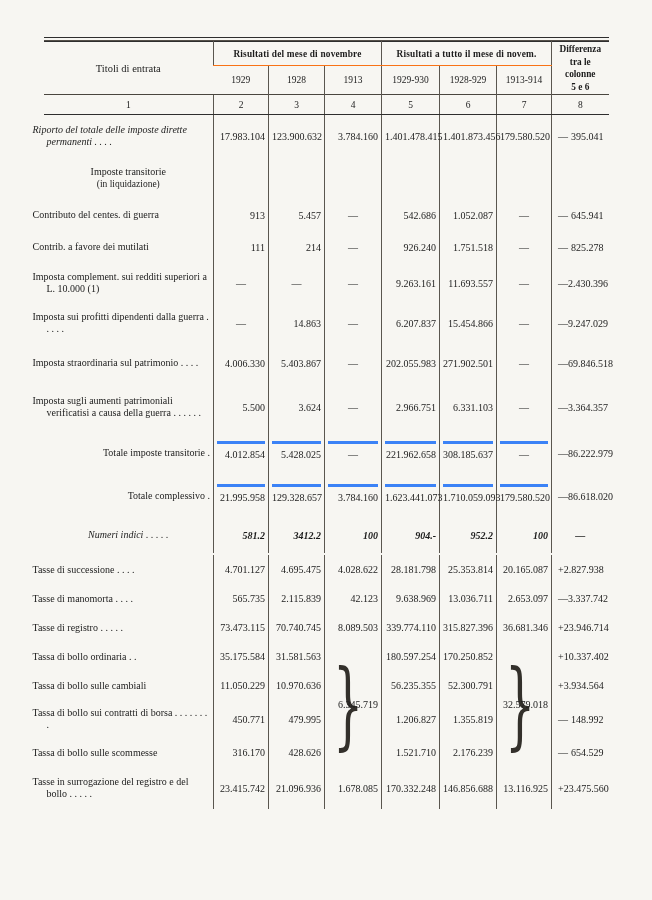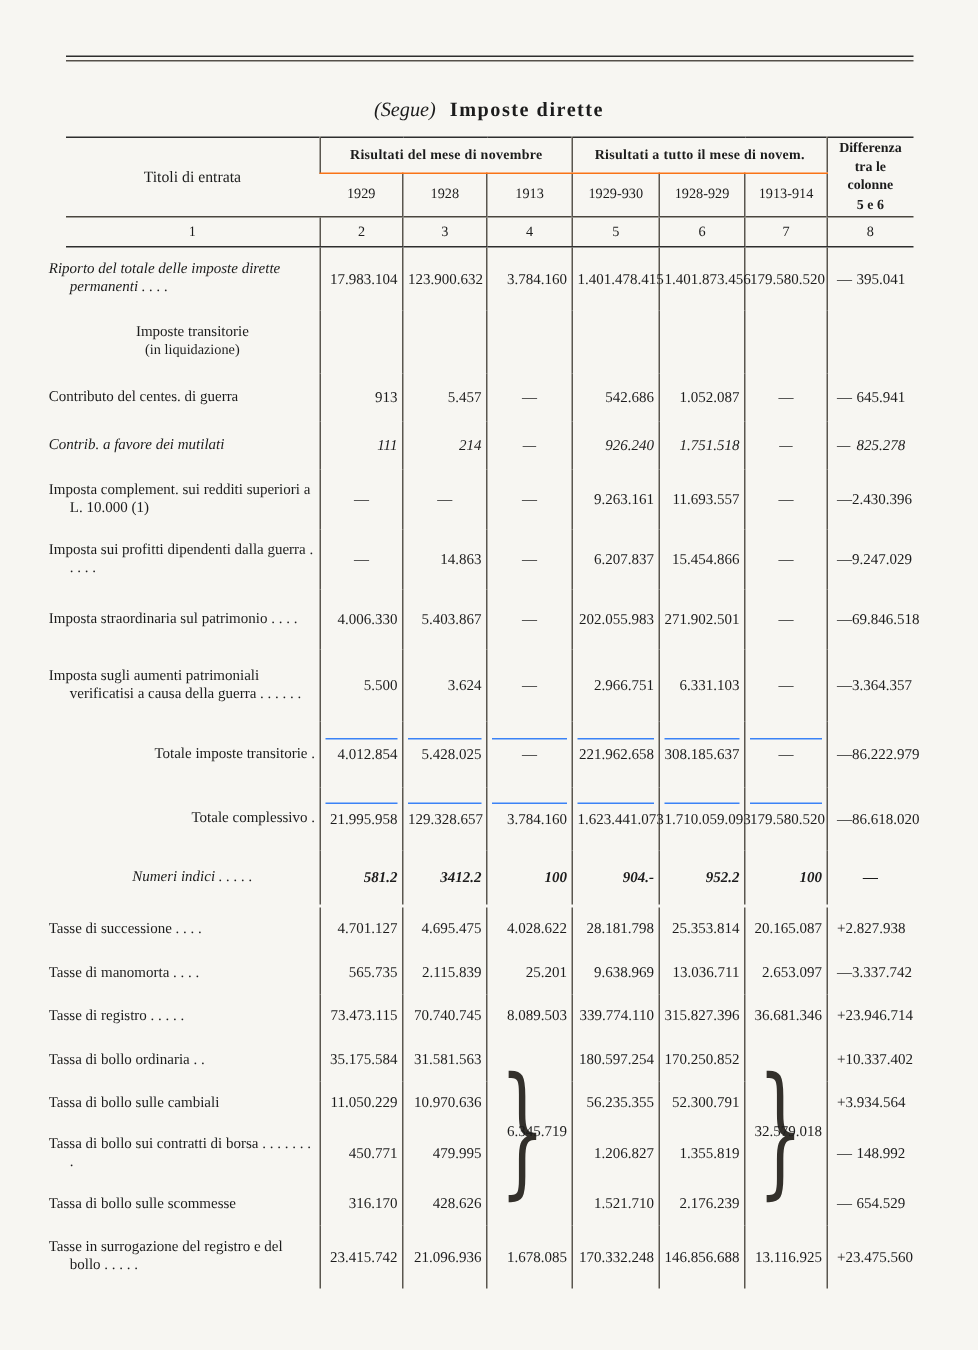--- a/index.html
+++ b/index.html
@@ -46,33 +46,33 @@
   td.lbl{font-size:10px;line-height:1.2;text-align:left;padding-left:22px;text-indent:-14px;padding-right:4px;}
   td.lbl.italic{font-style:italic;}
   td.lbl.right{text-align:right;text-indent:0;padding-right:8px;padding-left:4px;}
   td.lbl.indici{font-style:italic;text-align:center;text-indent:0;padding-right:8px;}
   td.lbl-sub{text-align:center;line-height:1.25;text-indent:0;}
   td.lbl-sub .s1{font-weight:normal;font-size:10px;}
   td.lbl-sub .s2{font-size:9.5px;}
   td.num{text-align:right;padding-right:4px;white-space:nowrap;}
   td.num.dash{text-align:center;padding-right:0;}
   td.num .in{display:block;}
-  td.num.sumrule .in{border-top:1px solid #3b82f6;padding-top:5px;margin-top:-5px;}
+  td.num.sumrule .in{border-top:3px solid #3b82f6;padding-top:5px;margin-top:-5px;}
   td.diffc{white-space:nowrap;}
   td.diffc .wrap{display:flex;justify-content:space-between;align-items:center;padding:0 2px 0 3px;}
   td.diffc .sign{font-size:10px;}
   td.diffc .val{text-align:right;}
   td.diffc.center{text-align:center;}
   tr.indici td.num, tr.indici td.diffc{font-style:italic;font-weight:bold;}
 
   
   #t1 tbody tr:nth-child(1) td{height:40px;}
   #t1 tbody tr:nth-child(2) td{height:40px;}
   #t1 tbody tr:nth-child(3) td{height:30px;}
-  #t1 tbody tr:nth-child(4) td{height:30px;font-style:italic;}
+  #t1 tbody tr:nth-child(4) td{height:30px;}
   #t1 tbody tr:nth-child(5) td{height:38px;}
   #t1 tbody tr:nth-child(6) td{height:38px;}
   #t1 tbody tr:nth-child(7) td{height:38px;}
   #t1 tbody tr:nth-child(8) td{height:46px;}
   #t1 tbody tr:nth-child(9) td{height:42px;}
   #t1 tbody tr:nth-child(10) td{height:40px;}
   #t1 tbody tr:nth-child(11) td{height:34px;}
 
   
   #t2{margin-top:2px;}
@@ -88,24 +88,20 @@
   }
   .brace-cell .bval{position:relative;z-index:1;}
 </style>
 </head>
 <body>
 
 <div class="content">
 
   <div class="rule-double"></div>
 
-  <div class="tbl-title">
-    <span class="segue">(Segue)</span>
-    <span class="main">Imposte dirette</span>
-  </div>
 
   <table id="t1">
     <colgroup>
       <col class="c-label">
         <col class="c2">
         <col class="c3">
         <col class="c4">
       <col class="c5">
         <col class="c6">
         <col class="c7">
@@ -465,21 +461,21 @@
         </tr>
         <tr>
           <td class="lbl">Tasse di manomorta .   .   .   .</td>
           <td class="num">
             <span class="in">565.735</span>
           </td>
           <td class="num">
             <span class="in">2.115.839</span>
           </td>
           <td class="num">
-            <span class="in">25.201</span>
+            <span class="in">42.123</span>
           </td>
           <td class="num">
             <span class="in">9.638.969</span>
           </td>
           <td class="num">
             <span class="in">13.036.711</span>
           </td>
           <td class="num">
             <span class="in">2.653.097</span>
           </td>

